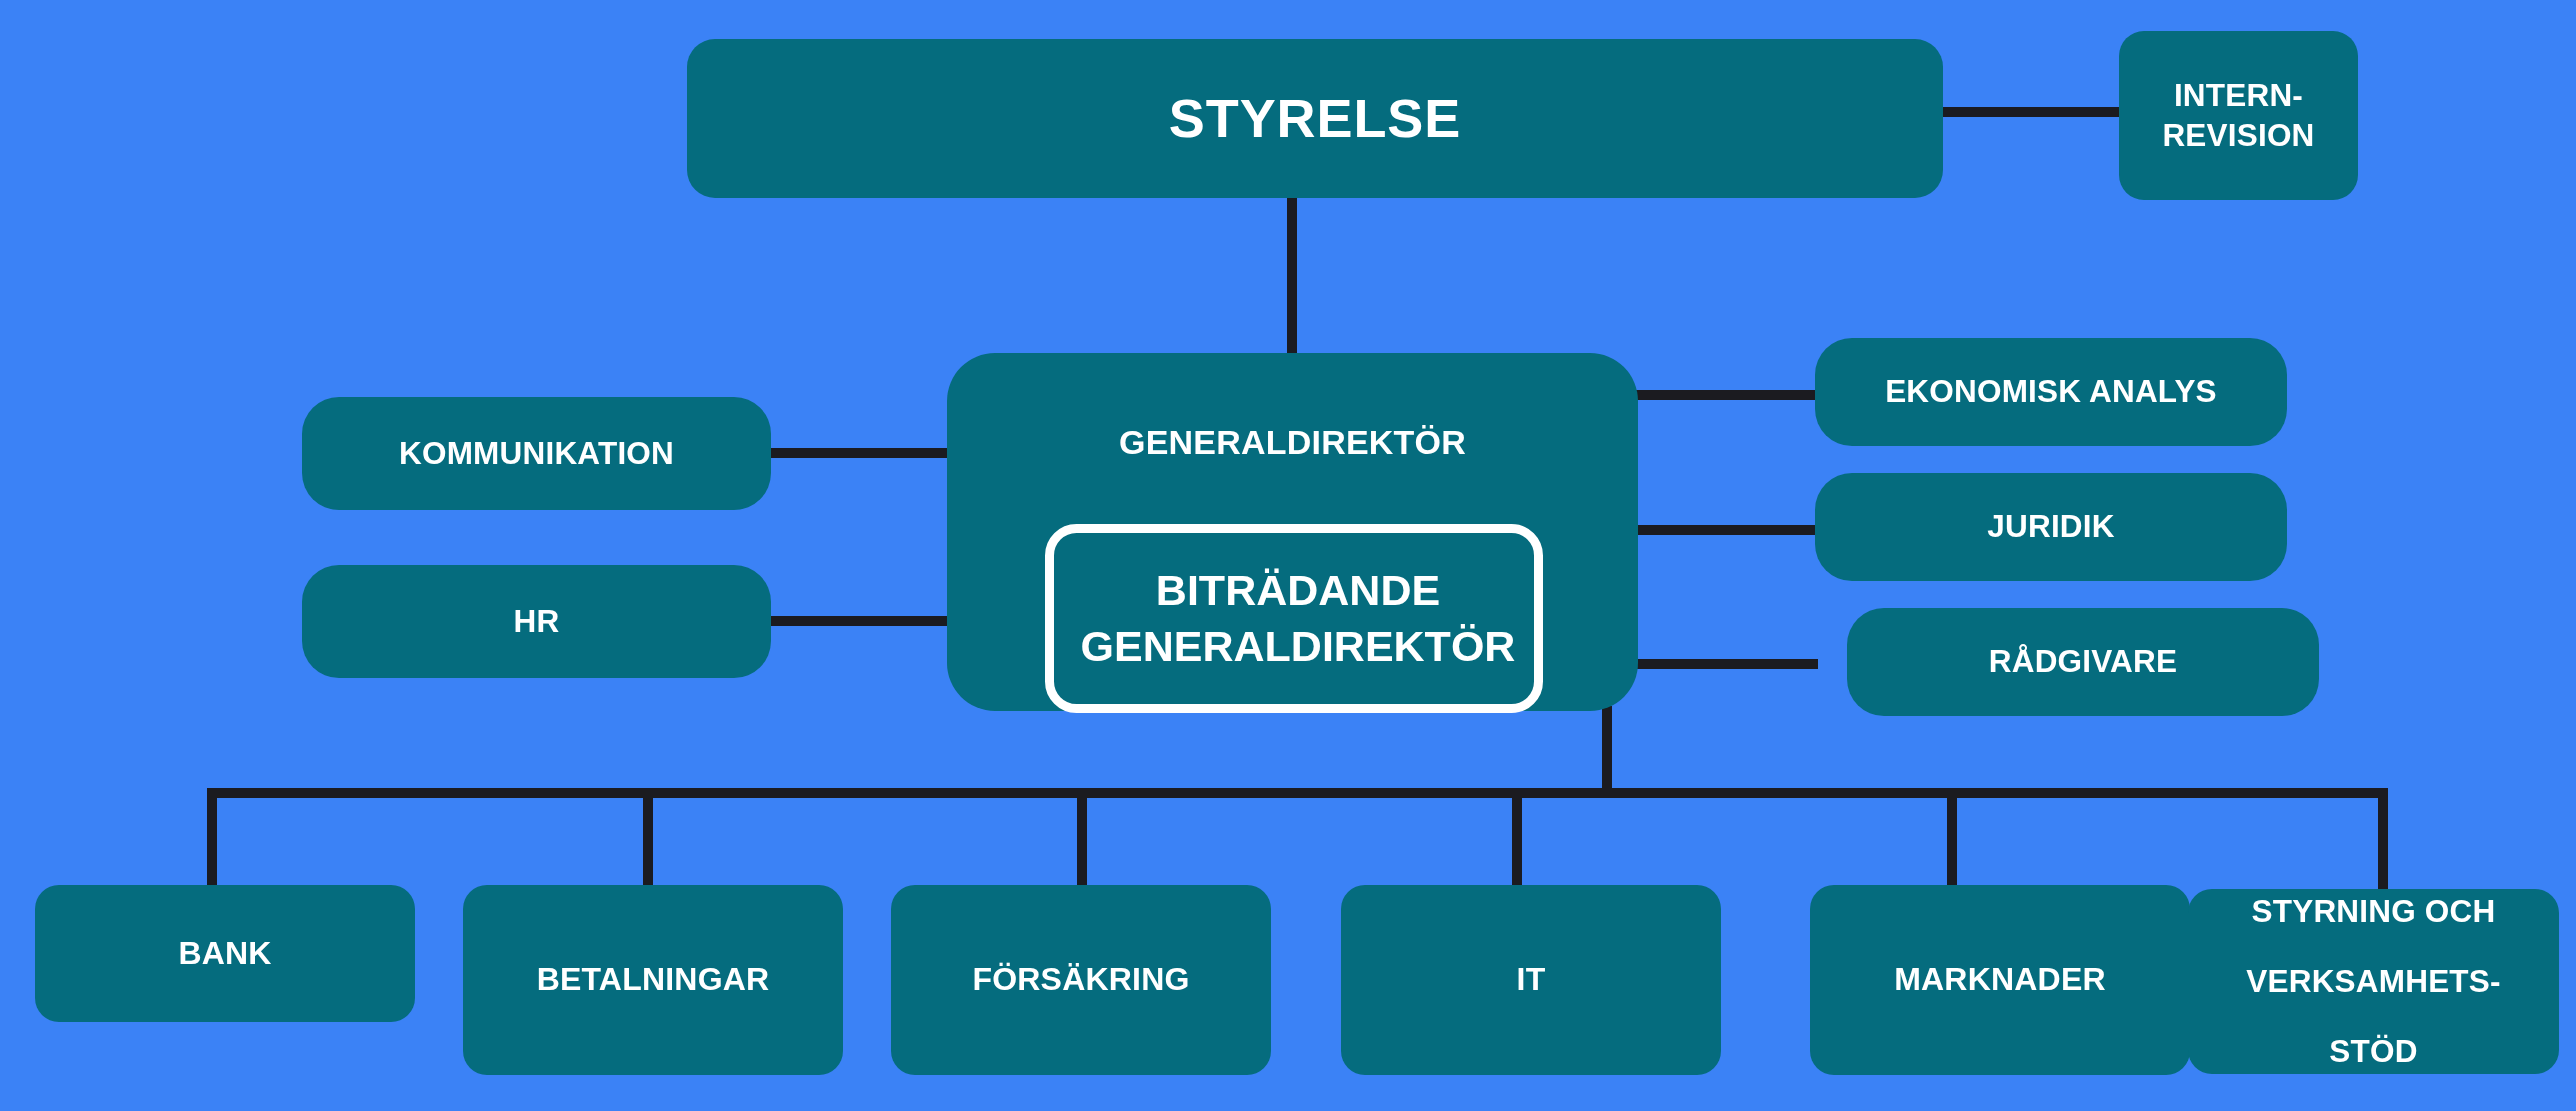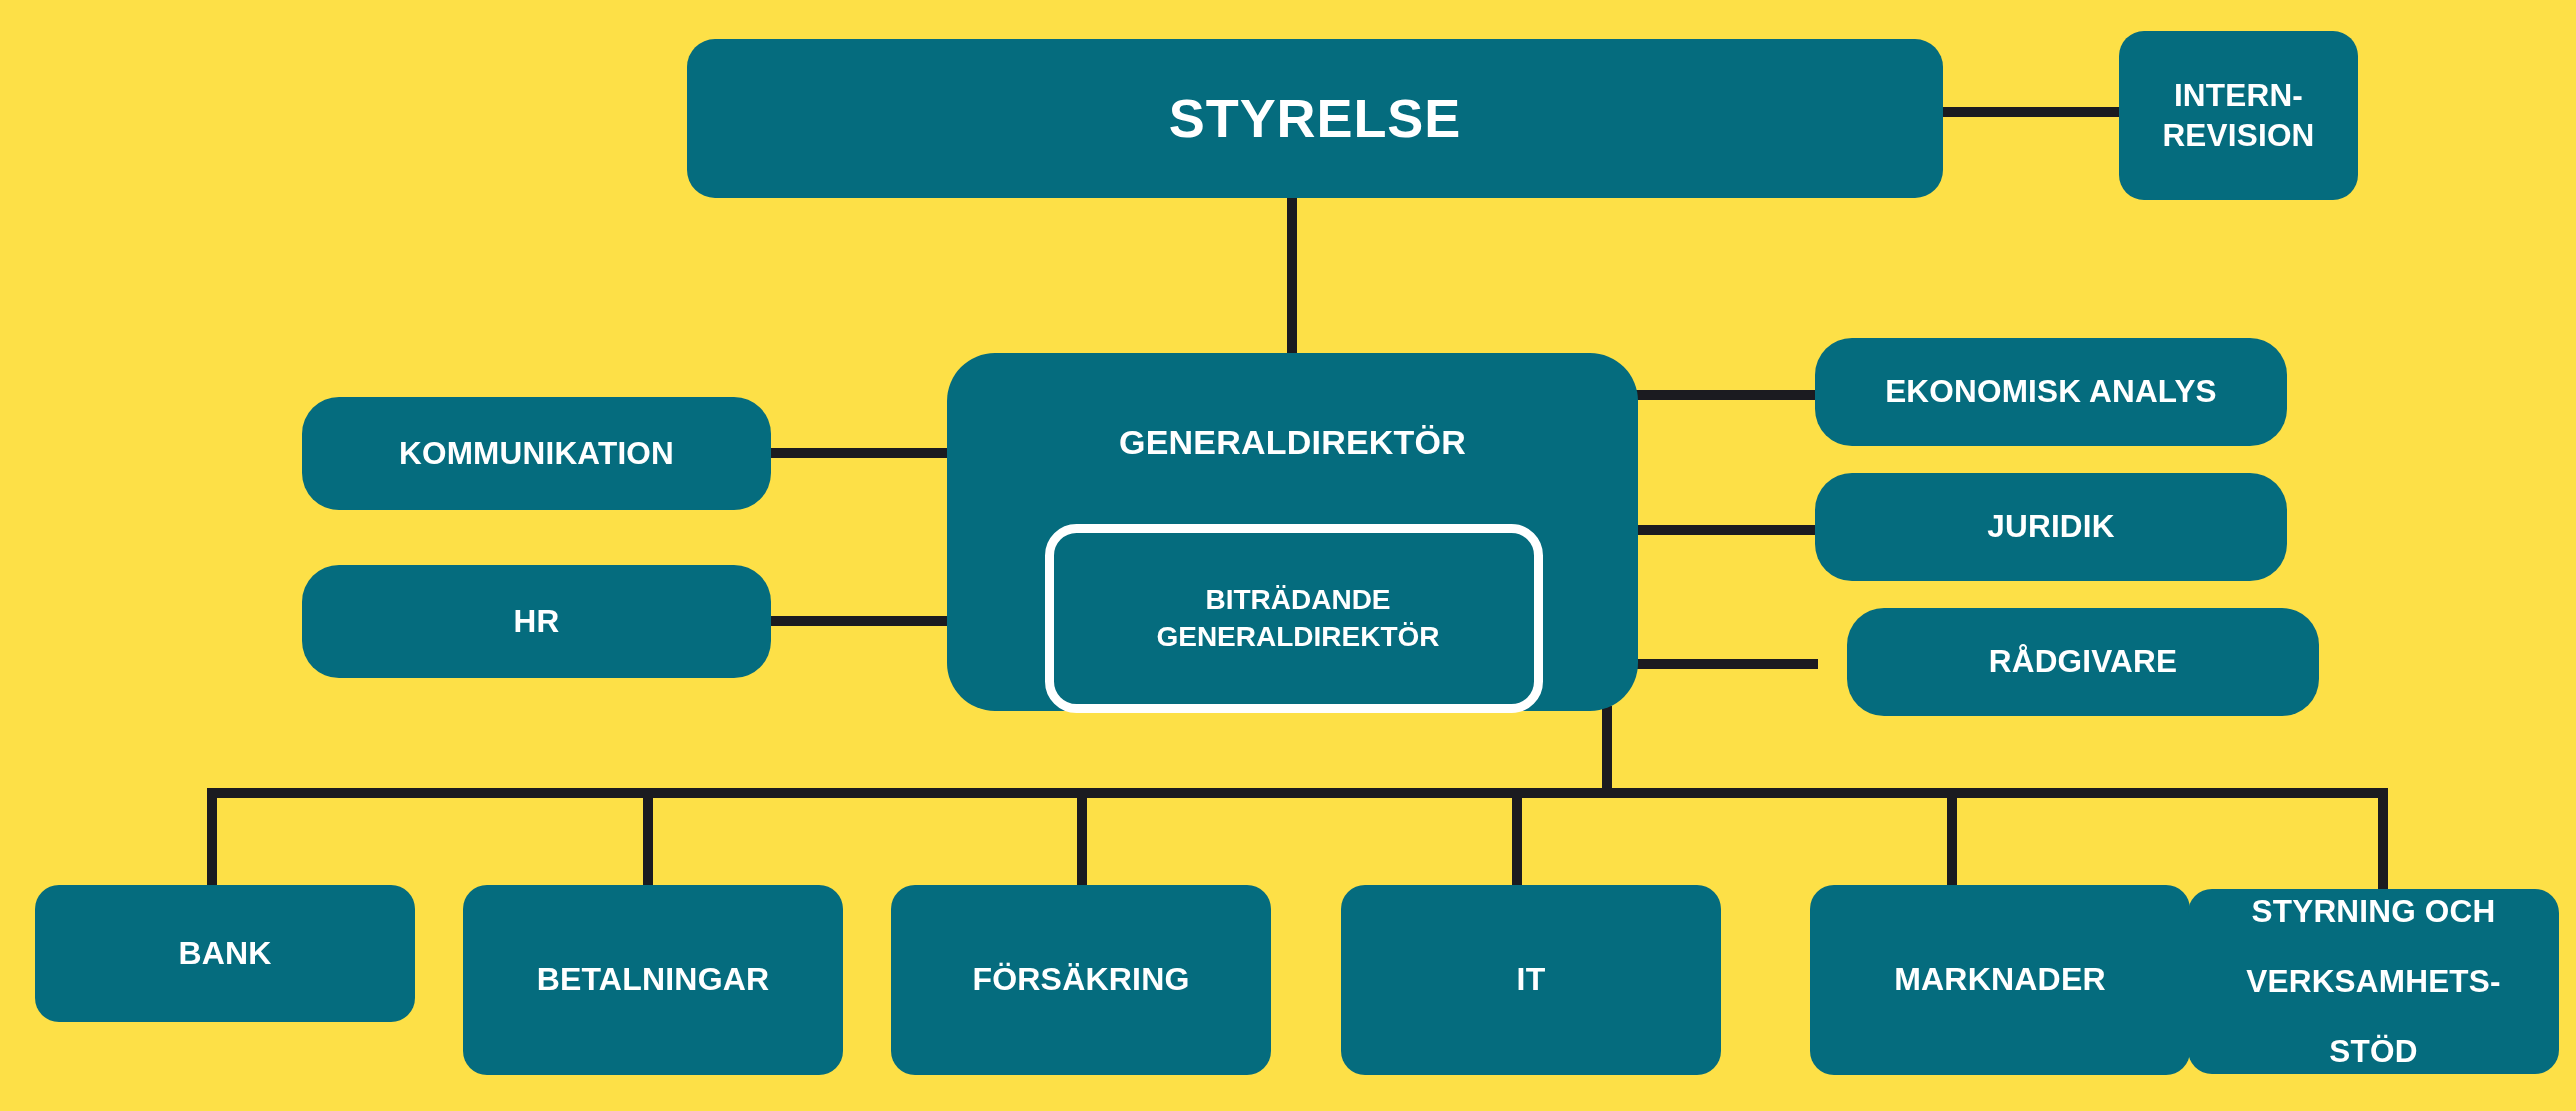--- a/index.html
+++ b/index.html
@@ -8,21 +8,21 @@
     padding: 0;
     background: #ffffff;
   }
   body {
     font-family: "Liberation Sans", sans-serif;
   }
   #chart-root {
     position: relative;
     width: 2576px;
     height: 1112px;
-    background: #fde047;
+    background: #3b82f6;
     overflow: hidden;
   }
 
   
   .conn {
     position: absolute;
     background: #1b1b20;
     z-index: 1;
   }
 
@@ -81,21 +81,21 @@
     box-sizing: border-box;
     background: #056C7E;
     border: 9.3px solid #ffffff;
     border-radius: 31.5px;
     color: #ffffff;
     display: flex;
     align-items: center;
     justify-content: center;
     text-align: center;
     font-weight: bold;
-    font-size: 28px;
+    font-size: 43px;
     line-height: 1.3;
     z-index: 3;
     padding-left: 8px;
   }
 
   .node-label {
     display: block;
     width: 100%;
   }
 </style>

